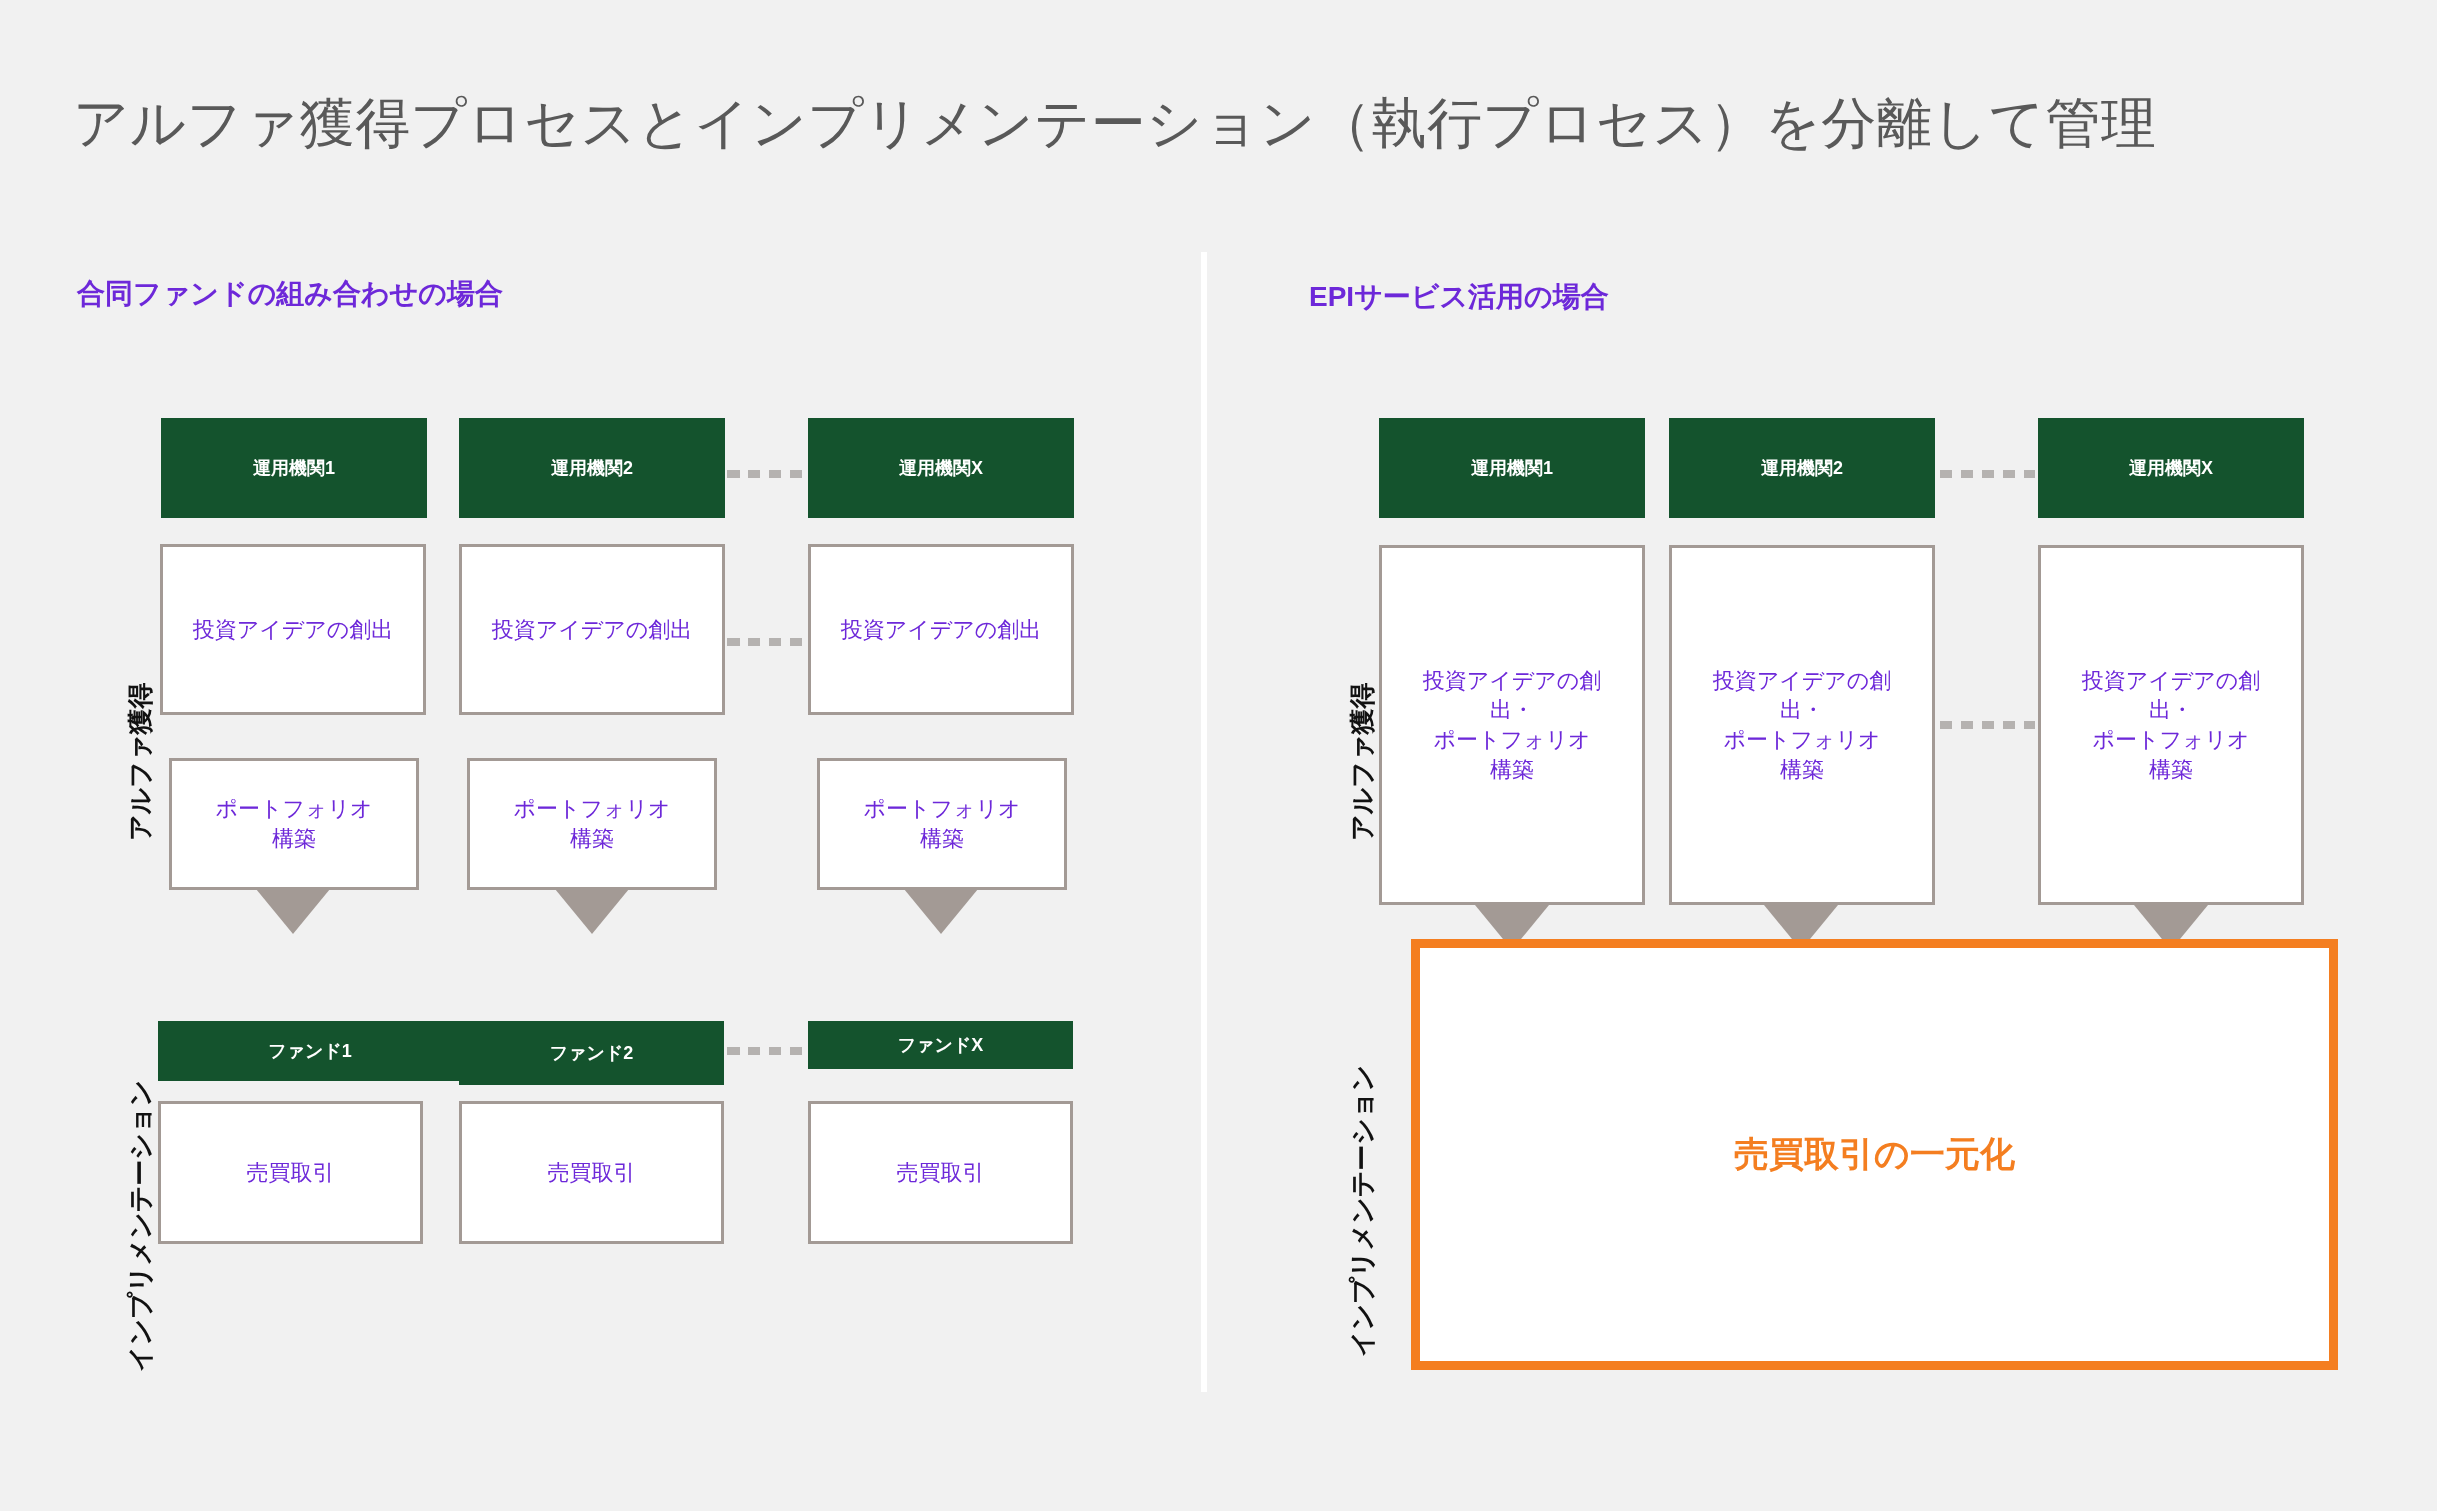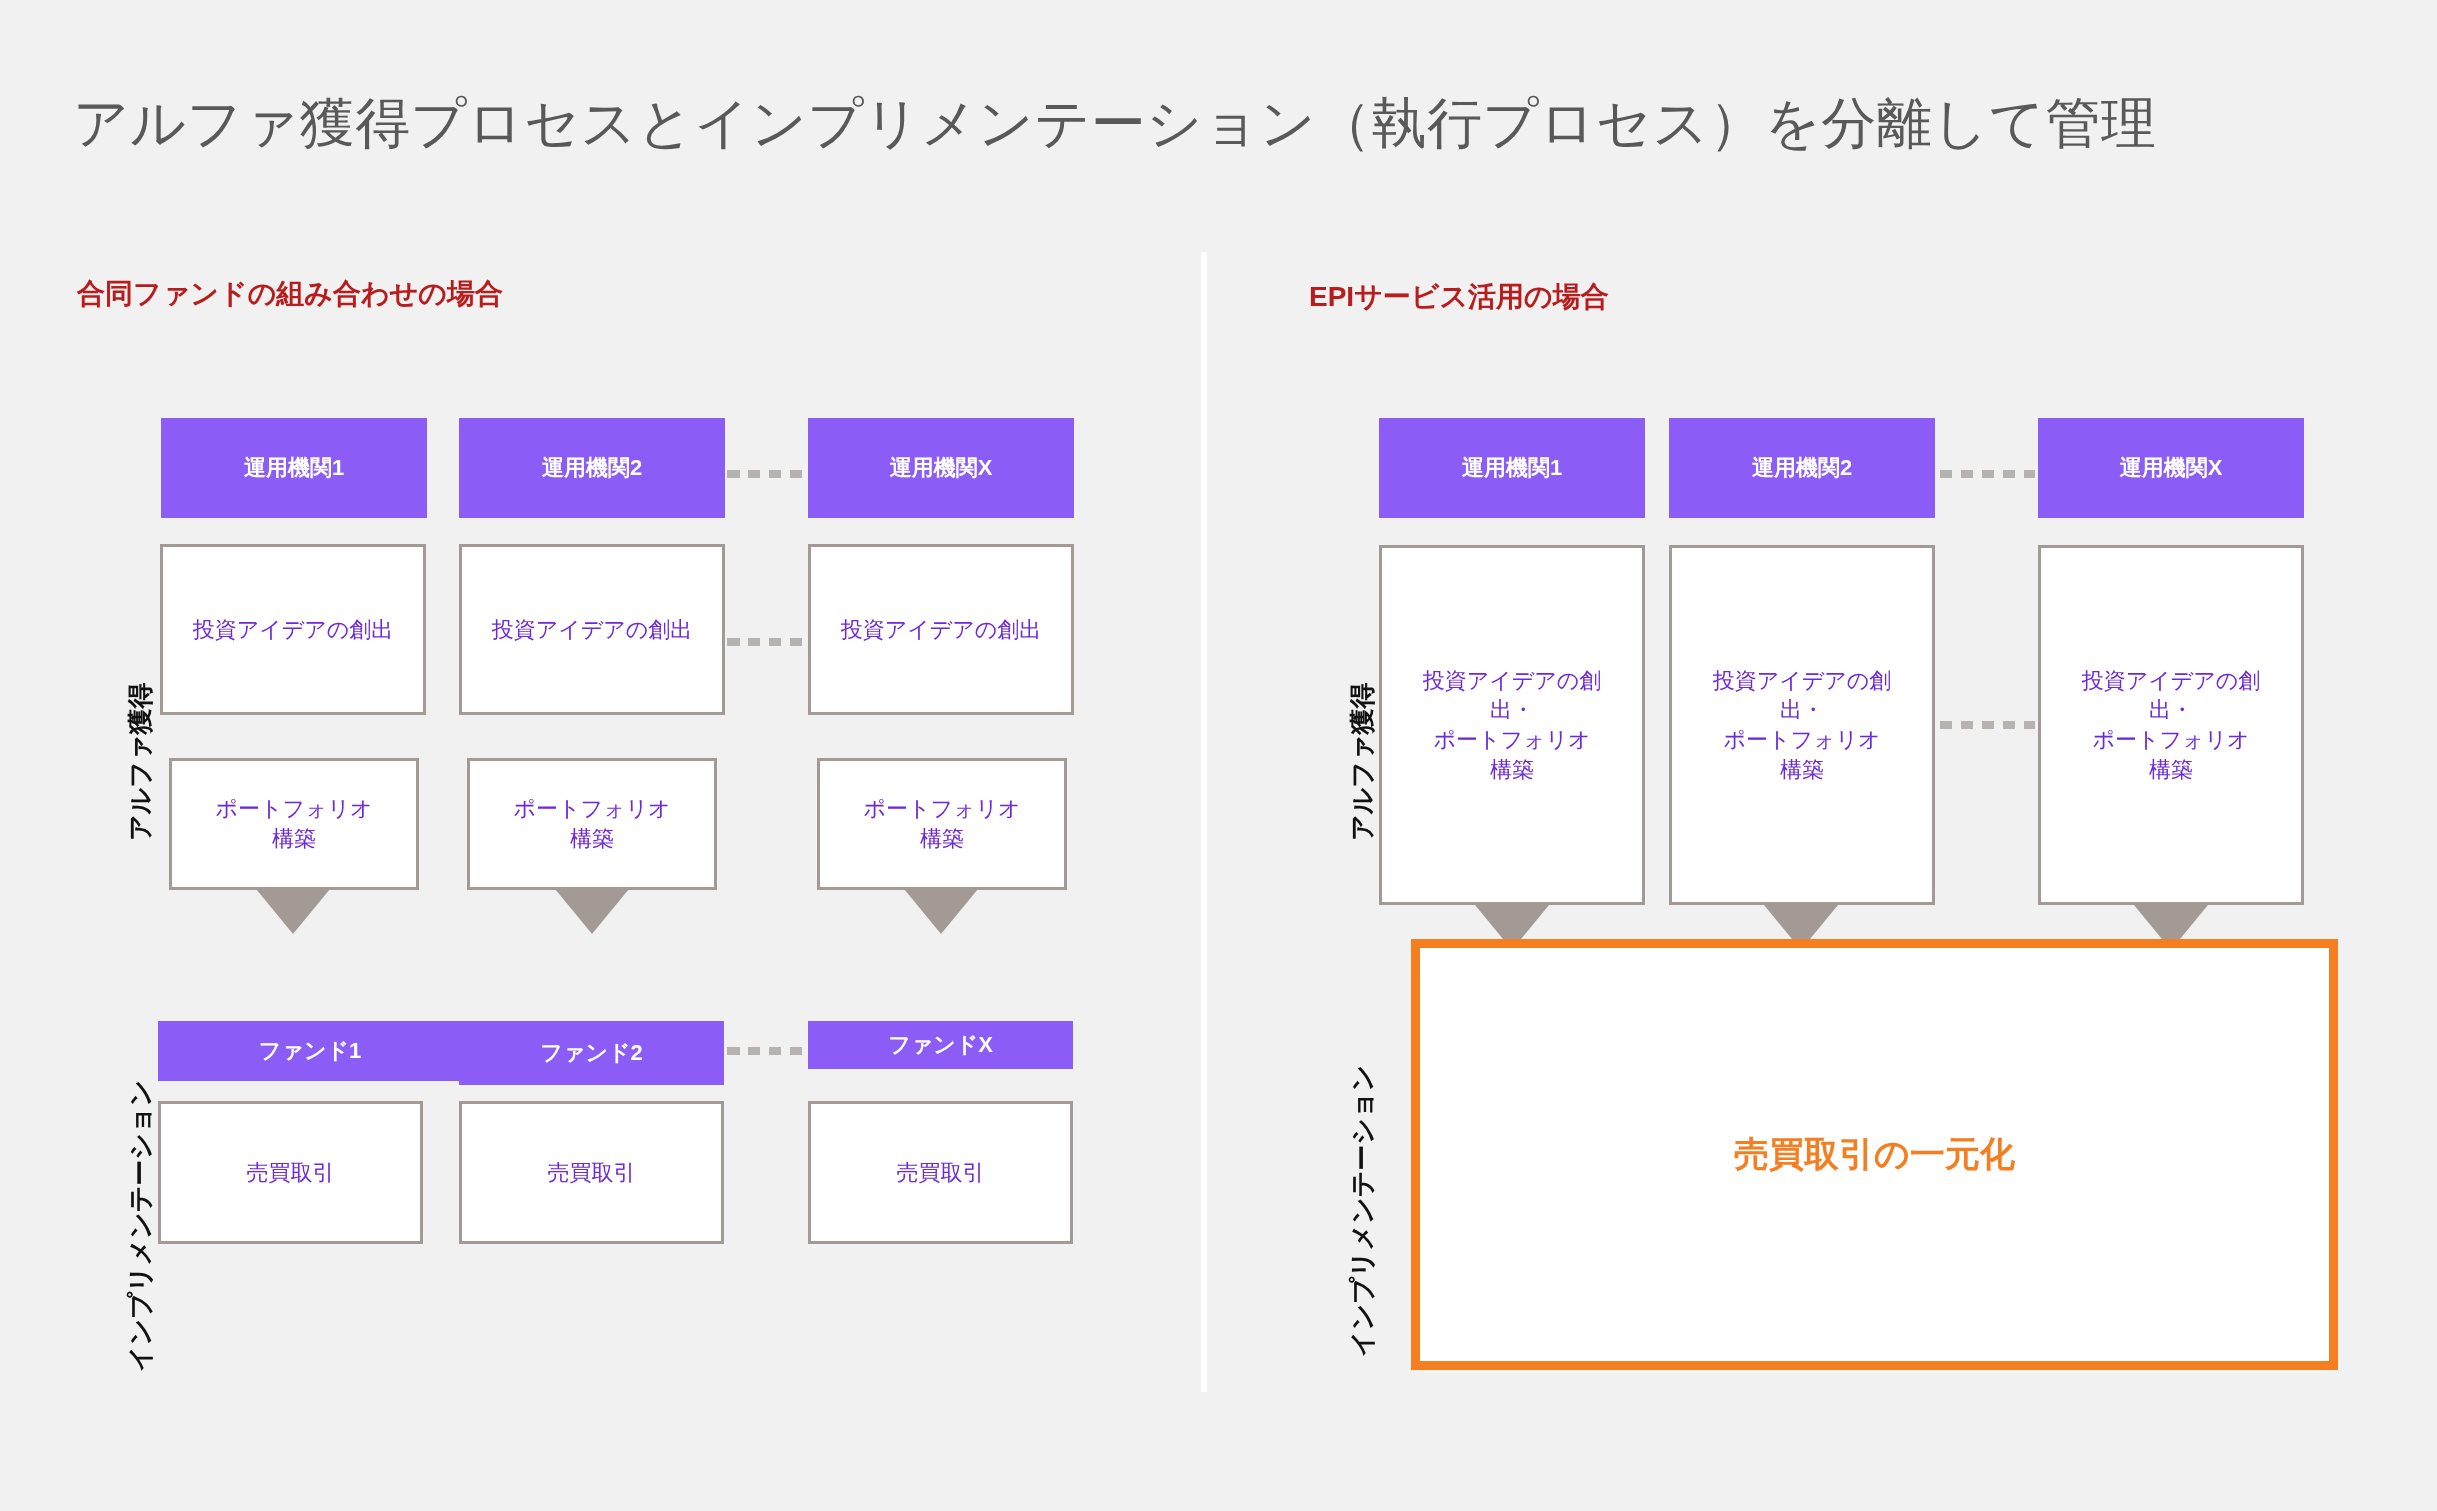--- a/index.html
+++ b/index.html
@@ -26,21 +26,21 @@
     font-weight: 400;
     color: #595959;
     letter-spacing: 0.4px;
     white-space: nowrap;
   }
   
   .panel-heading {
     position: absolute;
     font-size: 28px;
     font-weight: bold;
-    color: #b91c1c;
+    color: #6d28d9;
     white-space: nowrap;
   }
   #panel-heading-left  { left: 77px;  top: 275px; }
   #panel-heading-right { left: 1309px; top: 278px; }
 
   
   .divider {
     position: absolute;
     left: 1201px;
     top: 252px;
@@ -63,23 +63,23 @@
   
   .box {
     position: absolute;
     box-sizing: border-box;
     display: flex;
     align-items: center;
     justify-content: center;
     text-align: center;
   }
   .box-head {
-    background: #8b5cf6;
+    background: #14532d;
     color: #ffffff;
-    font-size: 22px;
+    font-size: 18px;
     font-weight: bold;
     line-height: 1.15;
   }
   .box-white {
     background: #ffffff;
     border: 3.3px solid #a39a95;
     color: #6d28d9;
     font-size: 22px;
     font-weight: normal;
     line-height: 1.35;

